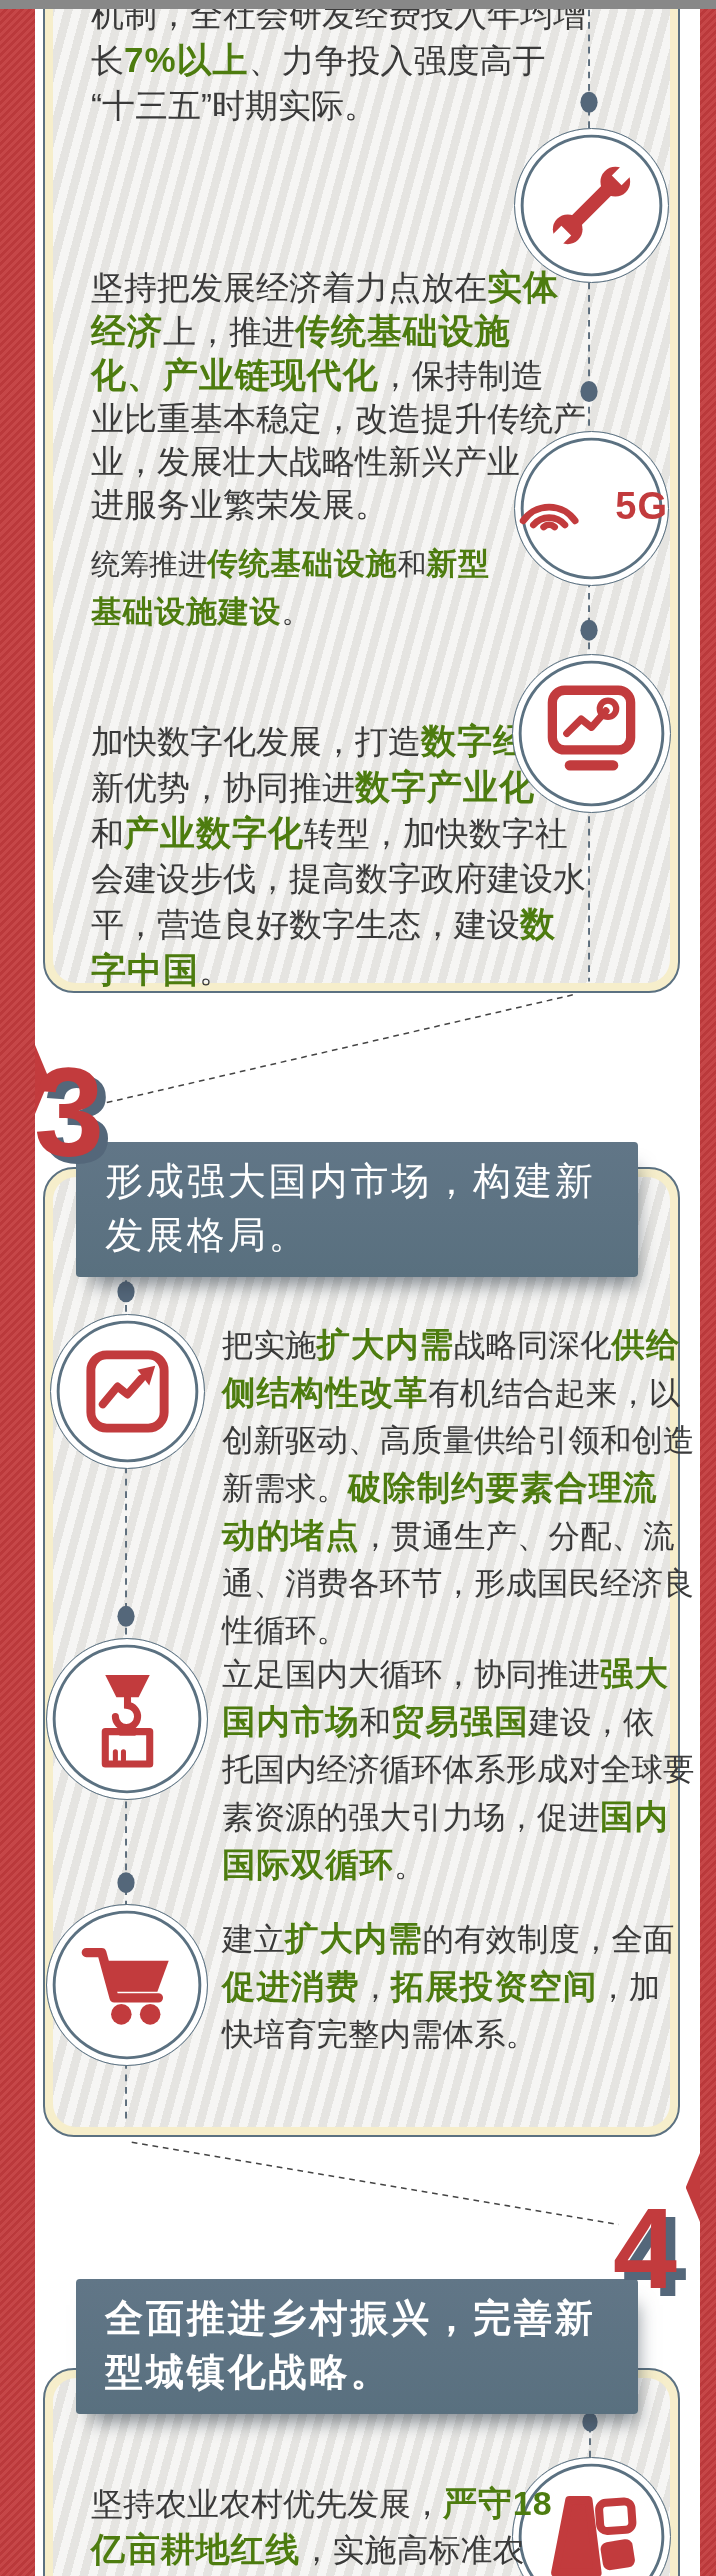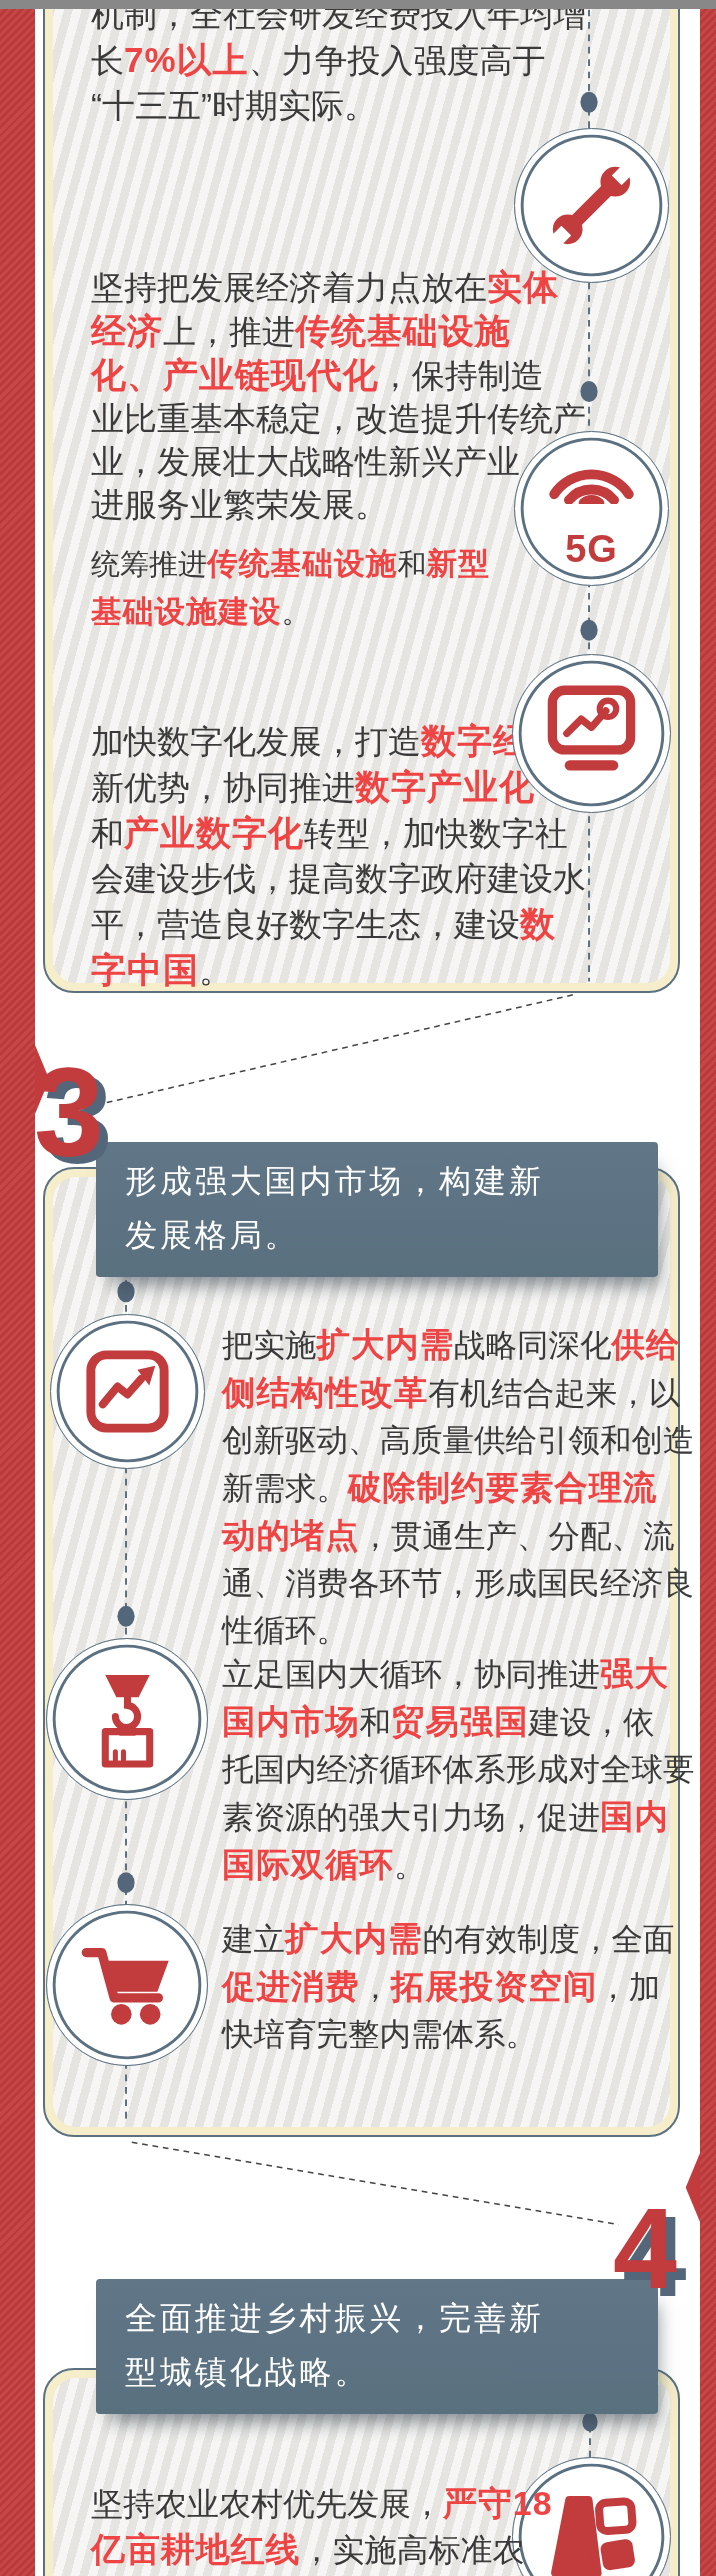--- a/index.html
+++ b/index.html
@@ -22,42 +22,42 @@
   .card-in{width:100%;height:100%;border-radius:23px;background:#ebeae7;
     background-image:repeating-linear-gradient(105deg,rgba(255,255,255,.55) 0 8.6px,rgba(120,120,115,.05) 8.6px 17px);}
   .card1{top:-67px;height:1051px;}
   .card3{top:1158px;height:970px;}
   .card4{top:2359px;height:277px;}
   
   .wires{position:absolute;left:0;top:0;z-index:2;}
   
   .para{position:absolute;z-index:3;color:#3a3a3a;}
   .tl{white-space:nowrap;}
-  .rd{color:#ef4444;font-weight:800;font-size:1.06em;letter-spacing:1px;}
+  .rd{color:#4d7c0f;font-weight:800;font-size:1.06em;letter-spacing:1px;}
   .fs35{font-size:33px;line-height:45px;}
   .fs35b{font-size:33px;line-height:43px;}
   .fs35c{font-size:29px;line-height:48px;}
   .fs33{font-size:31.5px;line-height:47px;}
   .fs34{font-size:32px;line-height:45px;}
   
-  .hbox{position:absolute;left:96px;width:562px;background:linear-gradient(180deg,#617687 0%,#59707f 100%);
-    z-index:3;color:#fff;font-size:32px;line-height:54px;letter-spacing:2.9px;font-weight:500;
+  .hbox{position:absolute;left:76px;width:562px;background:linear-gradient(180deg,#617687 0%,#59707f 100%);
+    z-index:3;color:#fff;font-size:38px;line-height:54px;letter-spacing:2.9px;font-weight:500;
     padding:12.4px 0 14.3px 29px;box-sizing:border-box;border-radius:3.8px;
     box-shadow:7.6px 17px 17px -7.6px rgba(48,60,72,.55);}
   .h3box{top:1133px;}
-  .h4box{top:2270px;}
+  .h4box{top:2270px;font-weight:bold;}
   
   .bignum{position:absolute;z-index:4;font-weight:800;color:#c23b3d;line-height:1;
     text-shadow:8.6px 6.7px 0 #54677a;}
   .num3{left:34px;top:1041px;font-size:126px;}
   .num4{left:613px;top:2182px;font-size:115px;text-shadow:9.6px 7.6px 0 #54677a;}
   
   .icircle{position:absolute;border-radius:50%;background:#fff;border:1.9px solid #5b7181;
     box-shadow:inset 0 0 0 5.7px #ffffff,inset 0 0 0 8.6px #5b7181;z-index:3;
-    display:flex;align-items:center;justify-content:center;flex-direction:column;gap:32px;}
+    display:flex;align-items:center;justify-content:center;flex-direction:row;gap:32px;}
   .icircle svg{display:block;}
   .c-wrench{left:514px;top:119px;width:153px;height:153px;}
   .c-5g{left:514px;top:422px;width:153px;height:153px;}
   .c-monitor{left:512px;top:645px;width:157px;height:157px;}
   .c-chart{left:50px;top:1305px;width:153px;height:153px;}
   .c-crane{left:46px;top:1629px;width:160px;height:160px;}
   .c-cart{left:46px;top:1895px;width:160px;height:160px;}
   .c-farm{left:512px;top:2448px;width:157px;height:157px;}
   .fiveg-label{color:#c23b3d;font-weight:800;font-size:38px;line-height:1;margin-top:-5.7px;letter-spacing:1px;}
   .red{fill:#c23b3d;}

